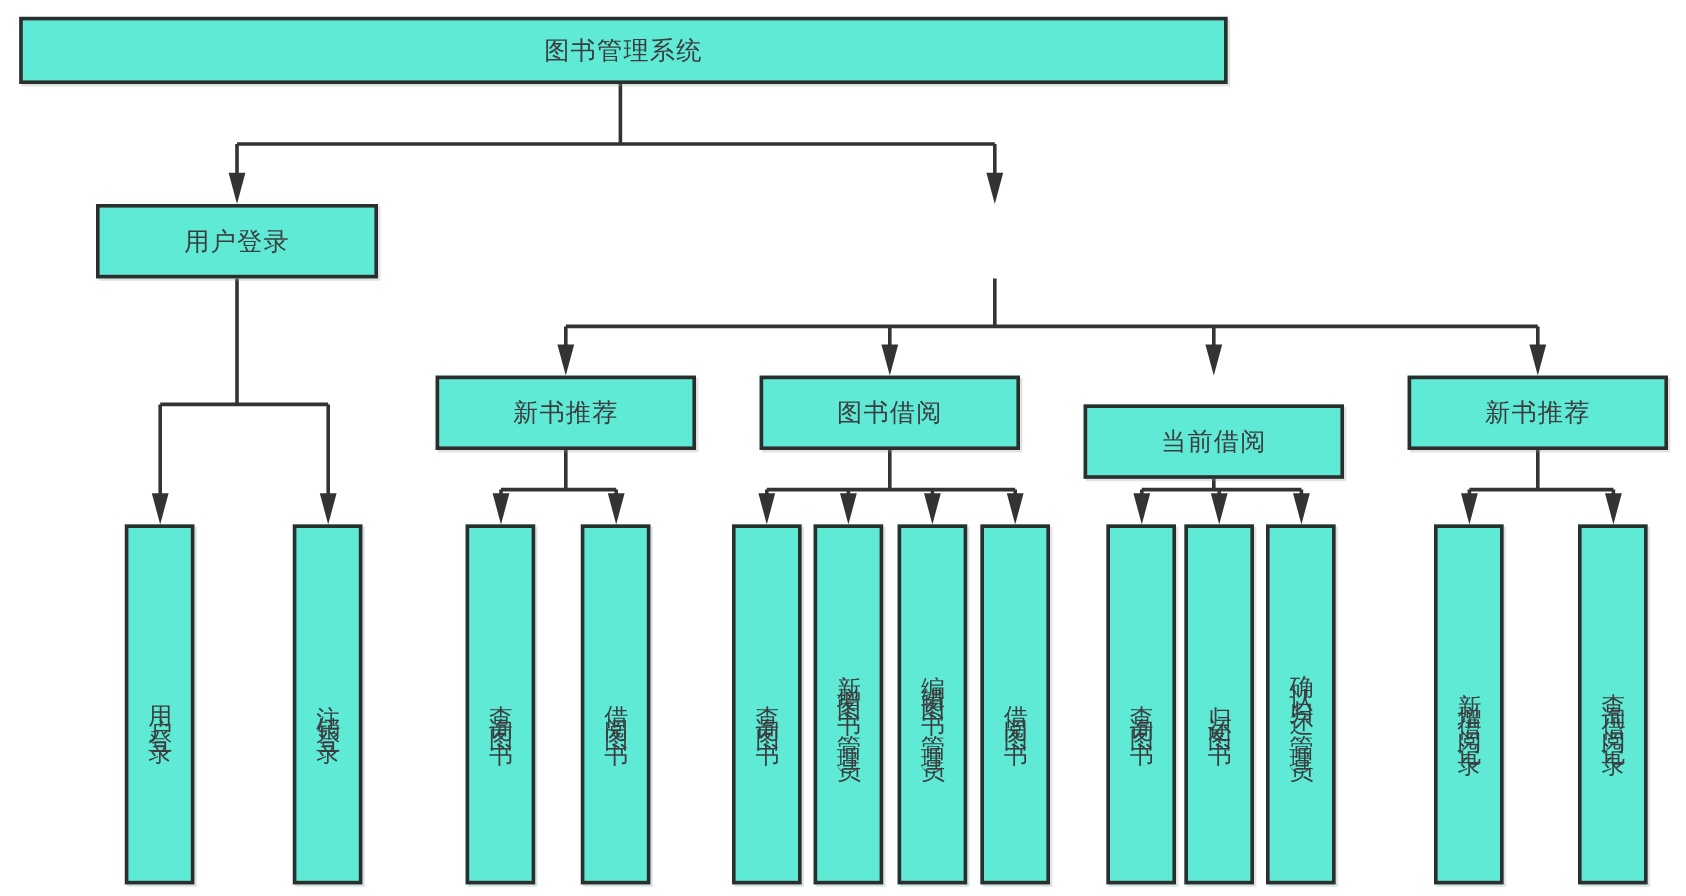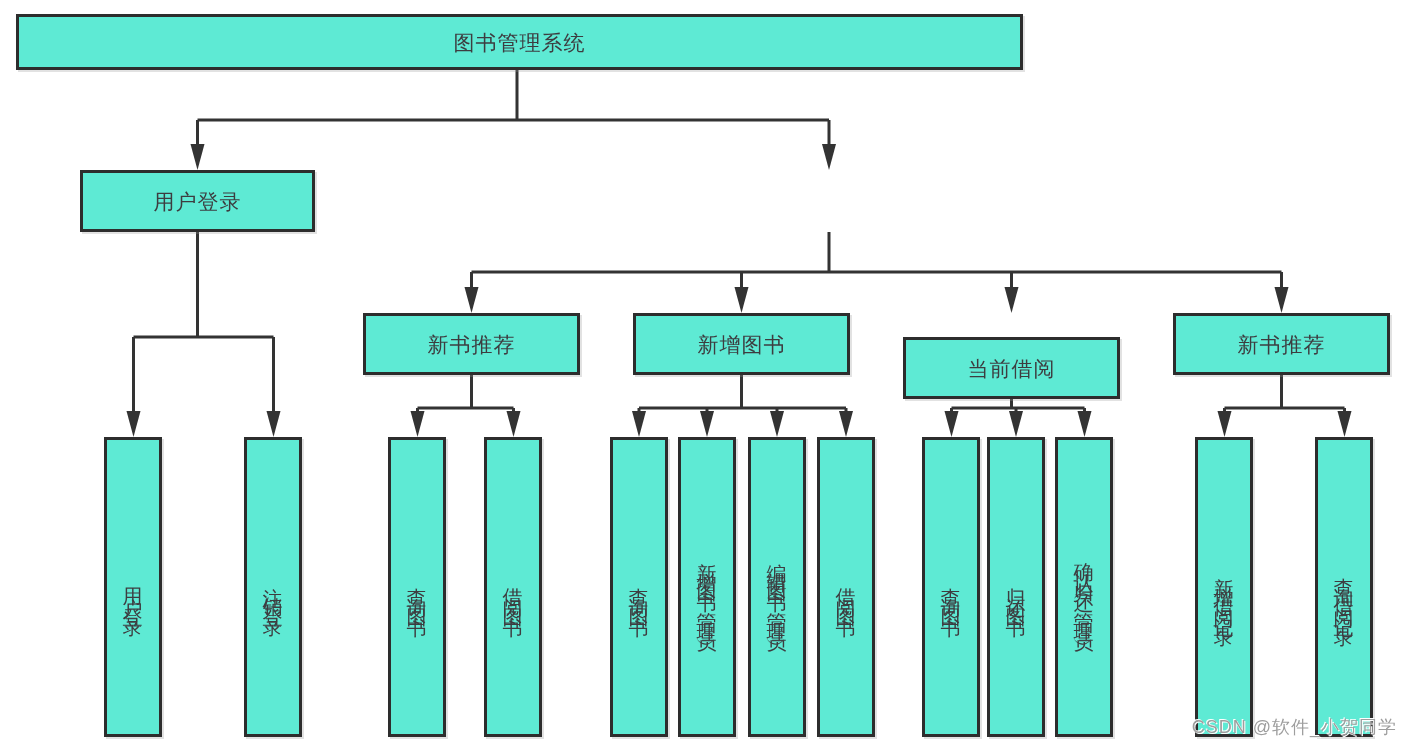--- a/index.html
+++ b/index.html
@@ -118,21 +118,21 @@
     <path d="M1281.5 375 V408 M1224.5 408 H1344.5 M1224.5 408 V413 M1344.5 408 V413"></path>
     <polygon points="1217.5,411 1231.5,411 1224.5,437" fill="#333333" stroke="none"></polygon>
     <polygon points="1337.5,411 1351.5,411 1344.5,437" fill="#333333" stroke="none"></polygon>
   </svg>
 
   <div class="box h-box n-root">图书管理系统</div>
 
   <div class="box h-box n-user-login">用户登录</div>
 
   <div class="box h-box n-new-book">新书推荐</div>
-  <div class="box h-box n-book-borrow">新增图书</div>
+  <div class="box h-box n-book-borrow">图书借阅</div>
   <div class="box h-box n-current-borrow">当前借阅</div>
   <div class="box h-box n-borrow-record">新书推荐</div>
 
   <div class="box v-box leaf l-1">用户登录</div>
   <div class="box v-box leaf l-2">注销登录</div>
 
   <div class="box v-box leaf l-3">查询图书</div>
   <div class="box v-box leaf l-4">借阅图书</div>
 
   <div class="box v-box leaf l-5">查询图书</div>
@@ -140,15 +140,14 @@
   <div class="box v-box leaf l-7">编辑图书（管理员）</div>
   <div class="box v-box leaf l-8">借阅图书</div>
 
   <div class="box v-box leaf l-9">查询图书</div>
   <div class="box v-box leaf l-10">归还图书</div>
   <div class="box v-box leaf l-11">确认归还（管理员）</div>
 
   <div class="box v-box leaf l-12">新增借阅记录</div>
   <div class="box v-box leaf l-13">查询借阅记录</div>
 
-  <div class="watermark">CSDN @软件_小贺同学</div>
 
 </div>
 
 </body></html>

